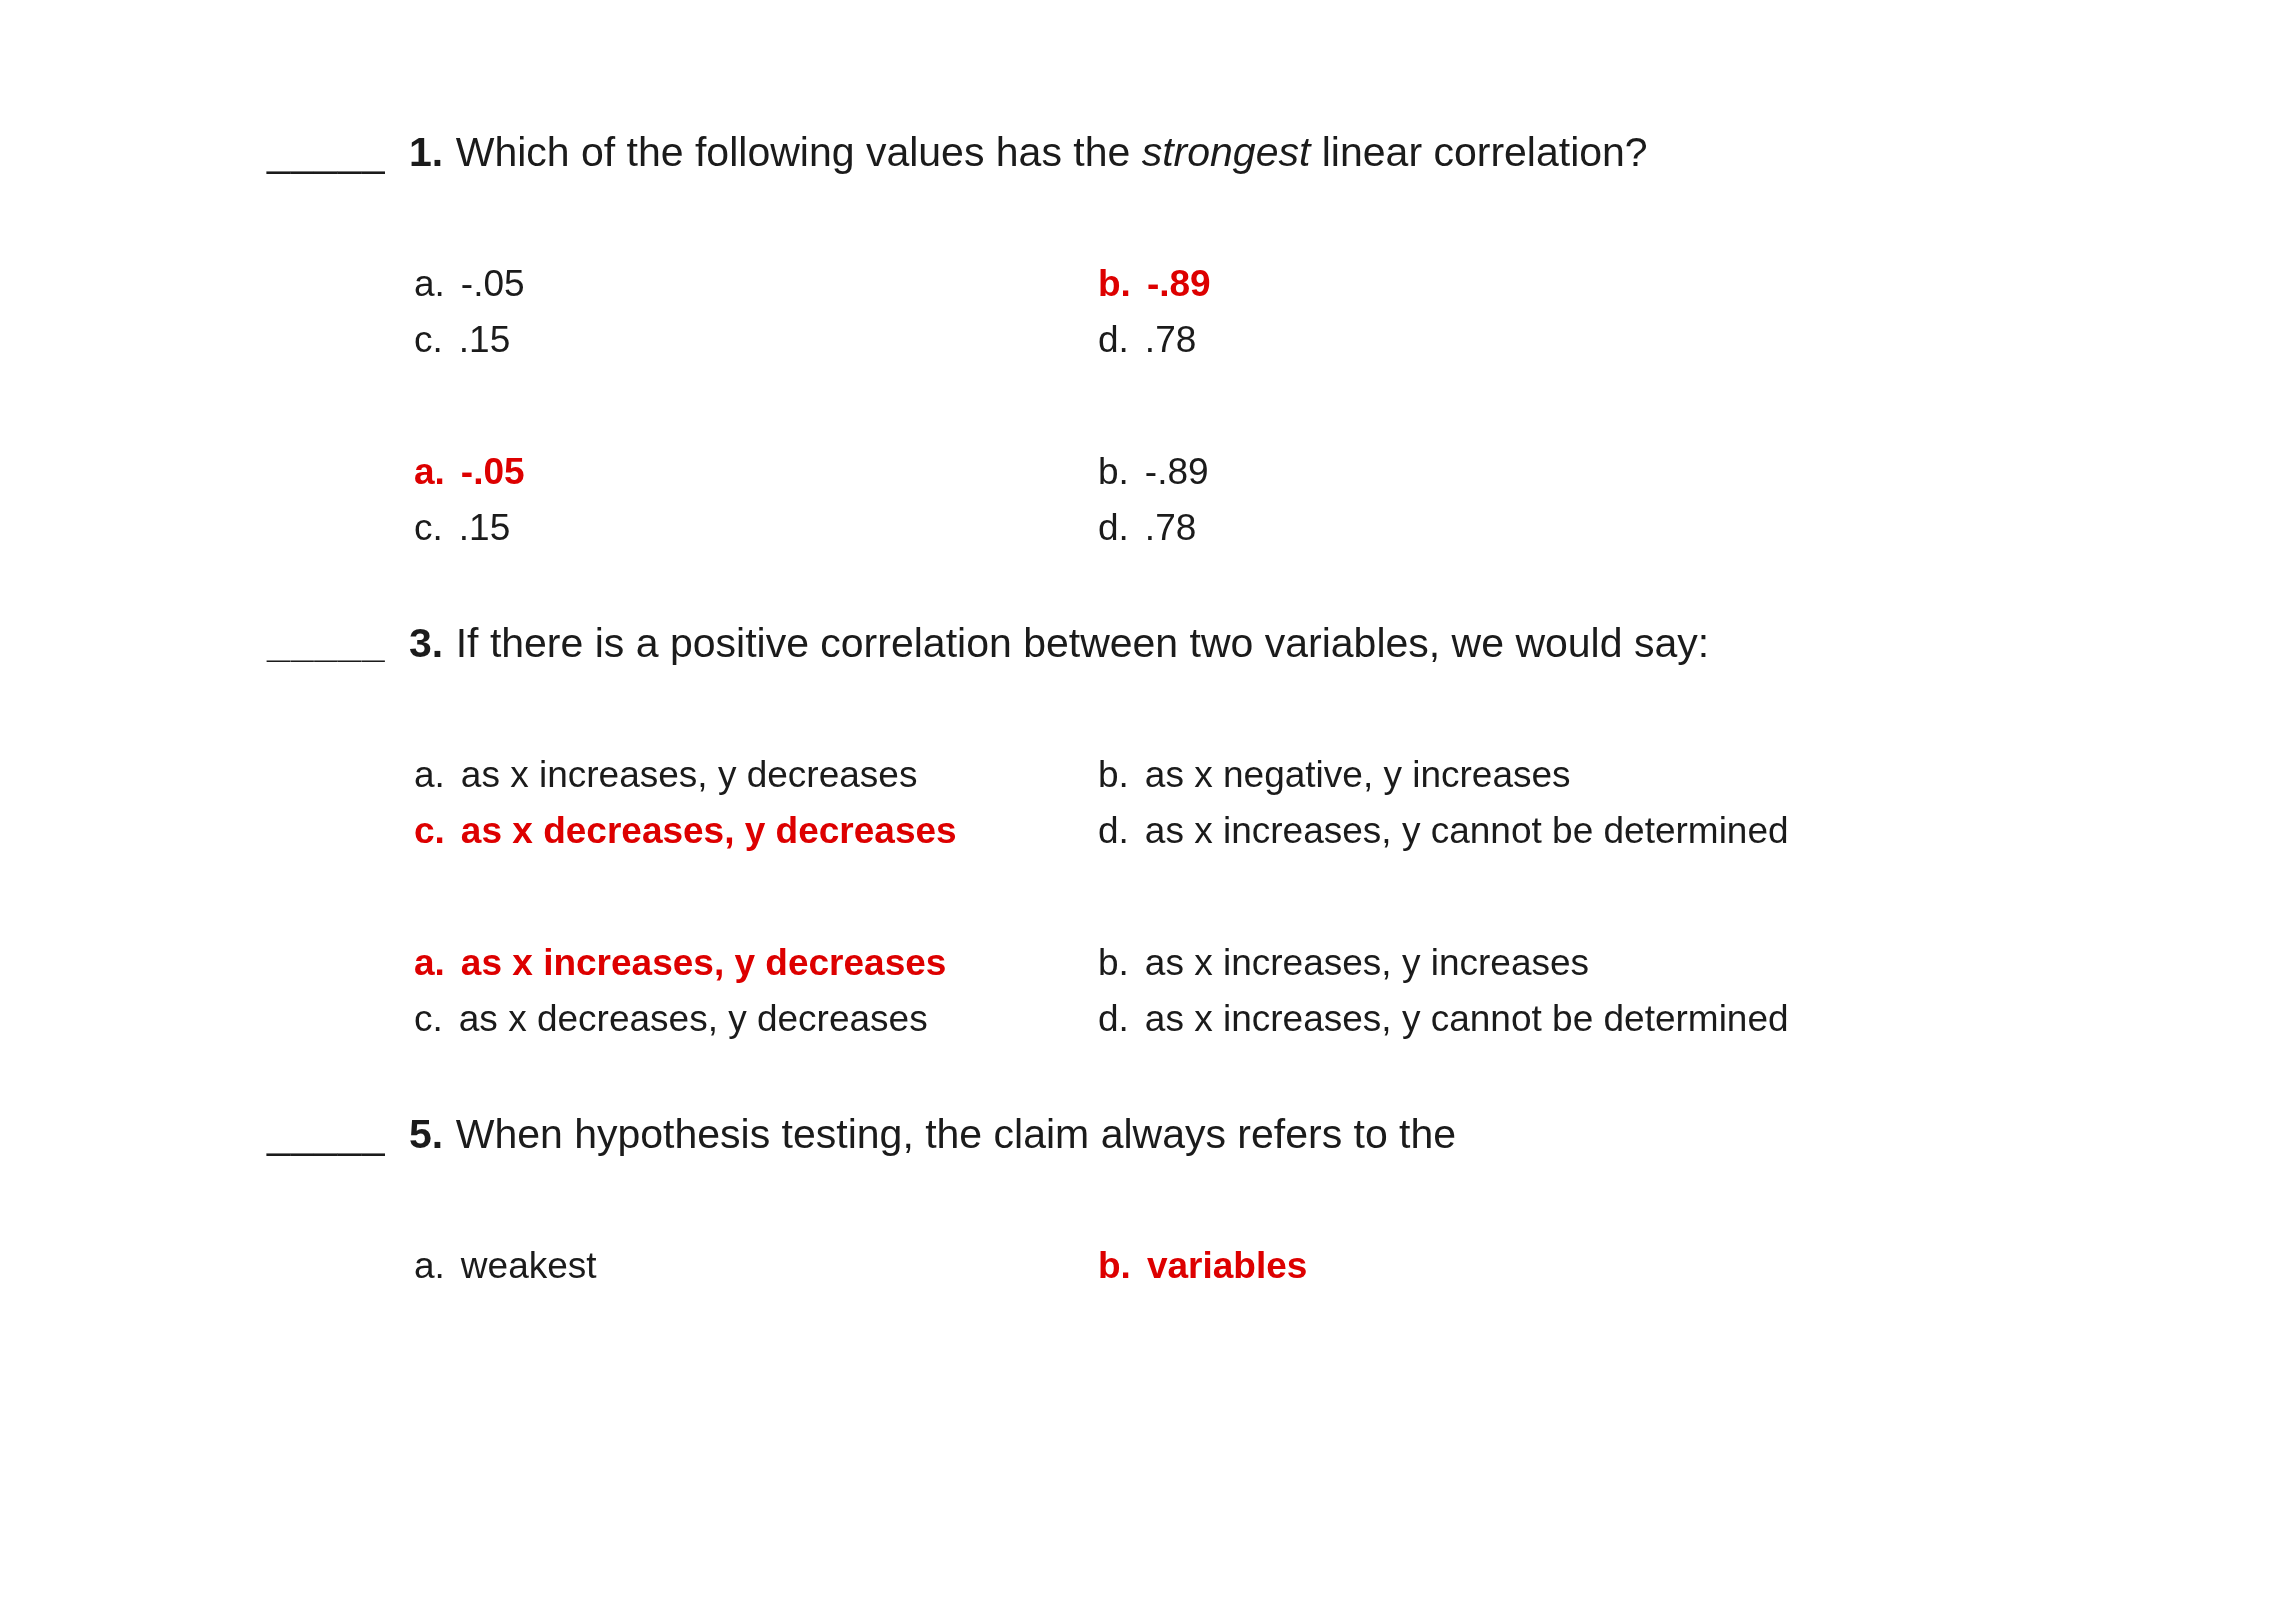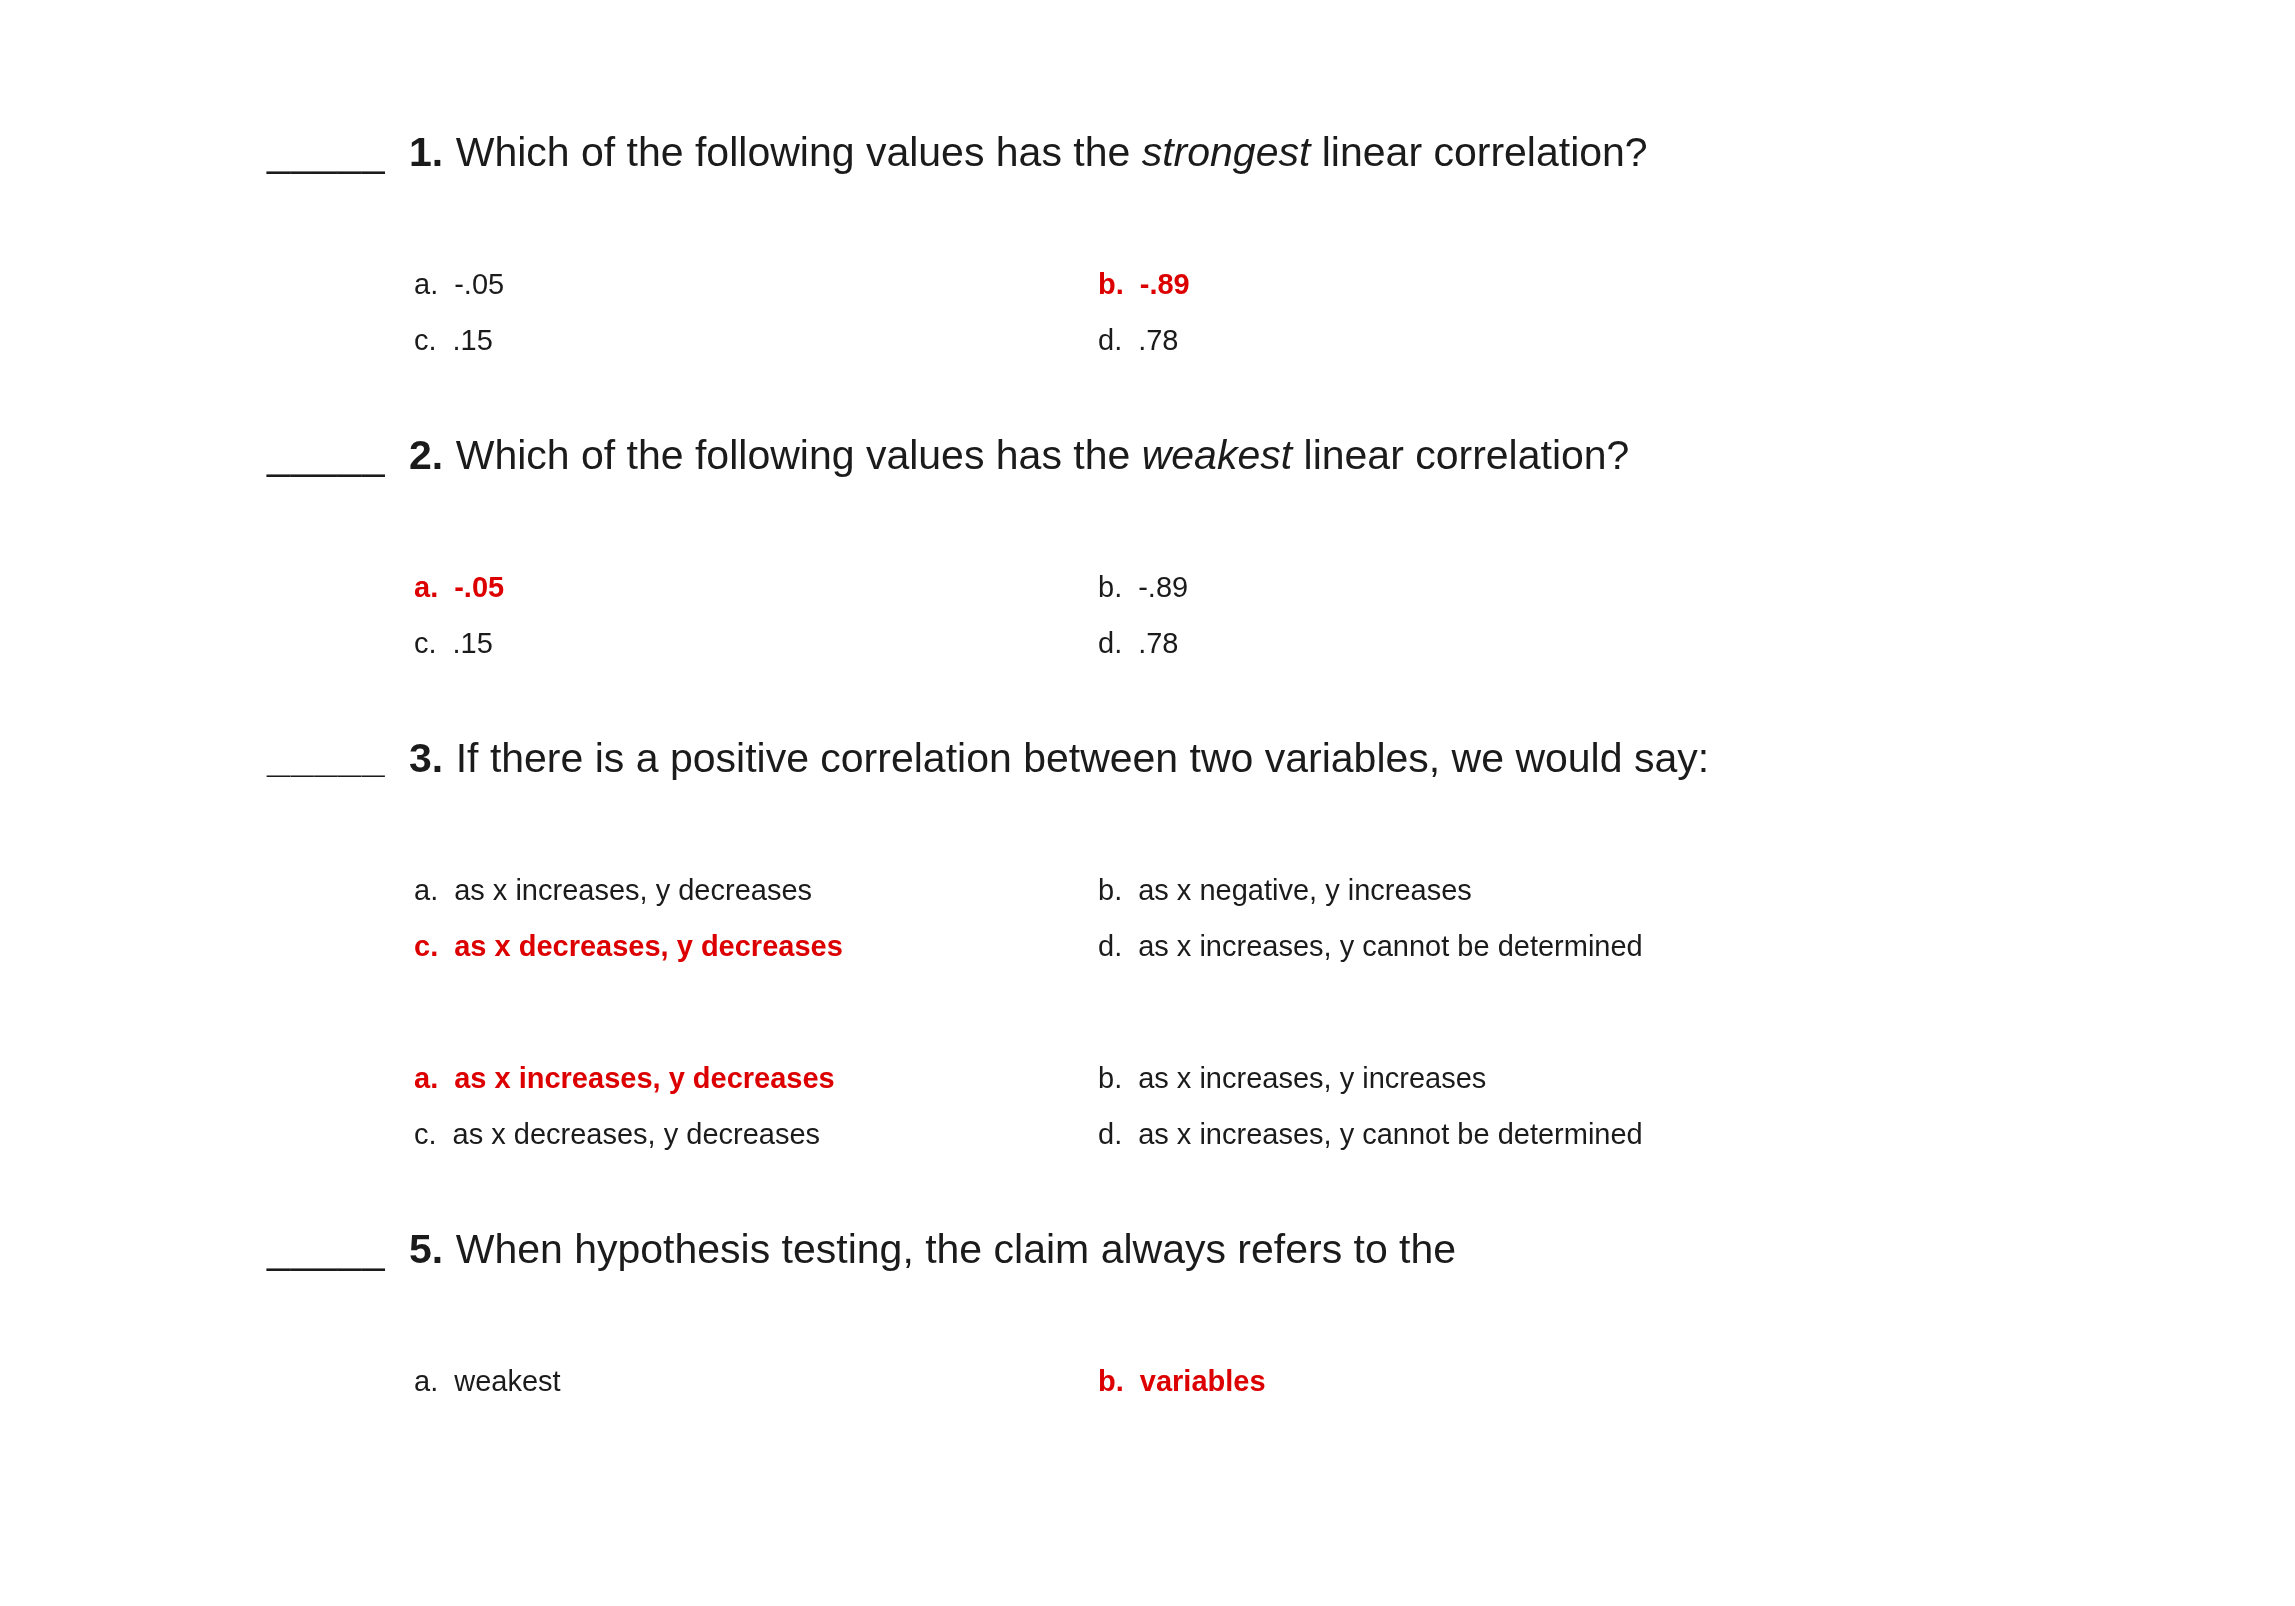--- a/index.html
+++ b/index.html
@@ -45,21 +45,21 @@
   .q-text em {
     font-style: italic;
   }
   .options {
     margin: 76px 0 0 147px;
   }
   .opt-row {
     display: flex;
   }
   .opt {
-    font-size: 29px;
+    font-size: 37px;
     line-height: 56px;
     white-space: nowrap;
   }
   .opt.col1 {
     width: 684px;
     flex: 0 0 684px;
   }
   .opt-label {
     margin-right: 16px;
   }
@@ -83,23 +83,20 @@
         <div class="opt correct"><span class="opt-label">b.</span><span>-.89</span></div>
       </div>
       <div class="opt-row">
         <div class="opt col1"><span class="opt-label">c.</span><span>.15</span></div>
         <div class="opt"><span class="opt-label">d.</span><span>.78</span></div>
       </div>
     </div>
   </div>
 
   <div class="question">
-    <div class="q-line">
-      <span class="blank">_____</span><span class="q-num">2.</span><span class="q-text"><span>Which of the following values has the </span><em>weakest</em><span> linear correlation?</span></span>
-    </div>
     <div class="options">
       <div class="opt-row">
         <div class="opt col1 correct"><span class="opt-label">a.</span><span>-.05</span></div>
         <div class="opt"><span class="opt-label">b.</span><span>-.89</span></div>
       </div>
       <div class="opt-row">
         <div class="opt col1"><span class="opt-label">c.</span><span>.15</span></div>
         <div class="opt"><span class="opt-label">d.</span><span>.78</span></div>
       </div>
     </div>

